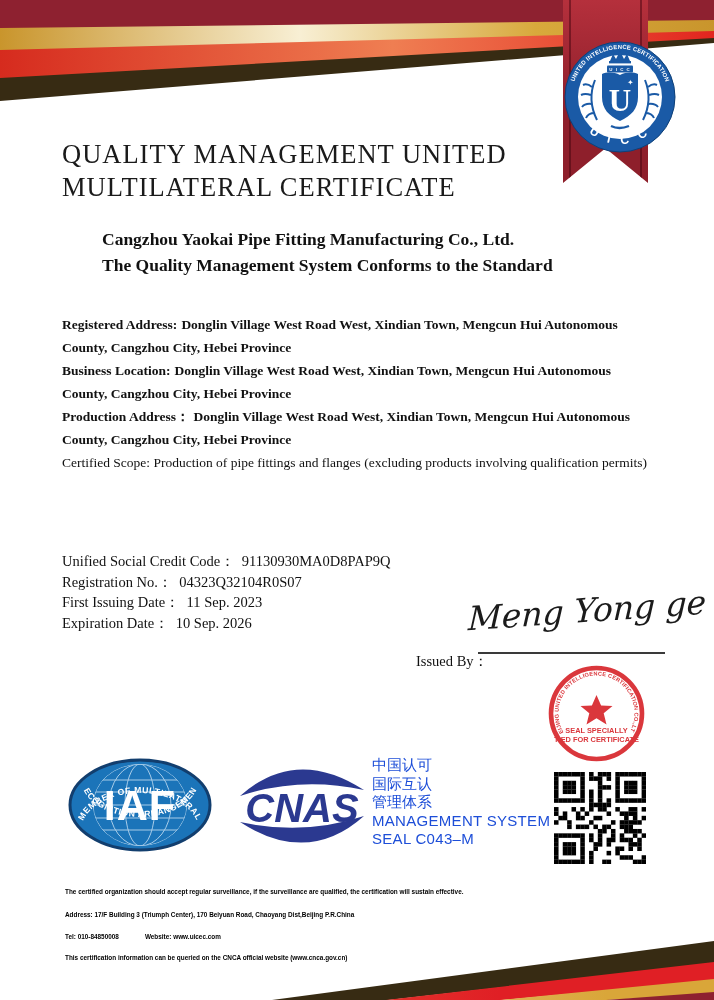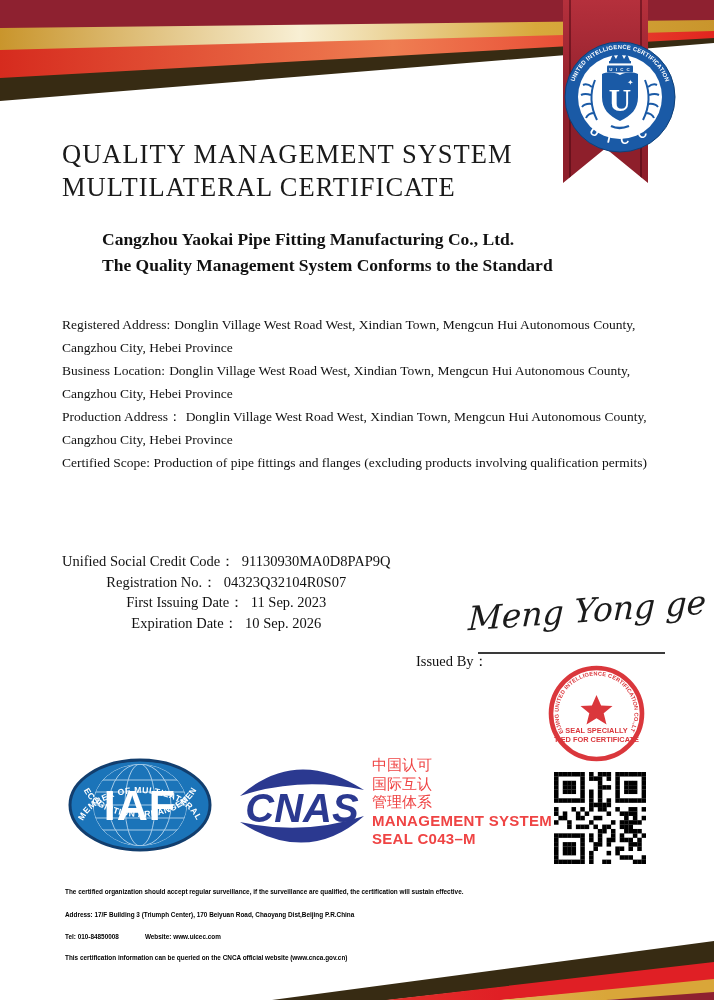--- a/index.html
+++ b/index.html
@@ -24,37 +24,37 @@
   .ribbon{position:absolute;left:563px;top:0;width:85px;height:183px;
           background:linear-gradient(180deg,#b5303c,#8e1f2b 60%);
           clip-path:polygon(0 0,100% 0,100% 100%,50% 81%,0 100%);}
   .ribbon .pin{position:absolute;top:0;bottom:0;width:2px;background:rgba(60,0,10,.45);}
   .badge{position:absolute;left:563px;top:40px;width:114px;height:114px;}
   
   .title{position:absolute;left:62px;top:138px;width:600px;font-size:26.5px;letter-spacing:1px;
          line-height:33px;color:#1a1a1a;}
   .company{position:absolute;left:62px;top:226px;width:600px;font-weight:bold;font-size:17.5px;line-height:26px;margin-left:40px;}
   .addresses{position:absolute;left:62px;top:313px;width:588px;font-size:13.5px;line-height:23px;}
-  .addresses p{margin:0;}
+  .addresses p{margin:0;font-weight:bold;}
   .addr-label{margin-right:4px;}
   .scope{position:absolute;left:62px;top:452px;width:588px;font-size:13.5px;line-height:21px;}
-  .creds{position:absolute;left:62px;top:551px;font-size:14.5px;line-height:20.5px;text-align:center;}
+  .creds{position:absolute;left:62px;top:551px;font-size:14.5px;line-height:20.5px;}
   .creds .val{margin-left:7px;}
   .issuedby{position:absolute;left:416px;top:629px;font-size:14.5px;margin-top:23px;}
   .signature{position:absolute;left:468px;top:592px;width:206px;text-align:center;
              font-family:"DejaVu Serif",serif;font-style:italic;font-size:33px;
              transform:rotate(-4deg) skewX(-6deg);white-space:nowrap;color:#1b1b1b;}
   .sigline{position:absolute;left:478px;top:652px;width:187px;height:2px;background:#3a3a3a;}
   .seal{position:absolute;left:548px;top:665px;width:97px;height:97px;opacity:.93;}
   
   .iaf{position:absolute;left:68px;top:758px;width:144px;height:94px;}
   .cnas{position:absolute;left:236px;top:760px;width:132px;height:92px;}
   .accr{position:absolute;left:372px;top:756px;font-family:"Liberation Sans",sans-serif;
-        font-size:15px;line-height:18.5px;color:#ef4444;}
-  .accr .en{font-weight:bold;letter-spacing:.3px;}
+        font-size:15px;line-height:18.5px;color:#1d4ed8;}
+  .accr .en{font-weight:normal;letter-spacing:.3px;}
   .qr{position:absolute;left:554px;top:772px;width:92px;height:92px;}
   
   .footer{position:absolute;left:65px;font-family:"Liberation Sans",sans-serif;
           font-size:6.4px;font-weight:bold;color:#000;white-space:nowrap;}
   .f1{top:888px;} .f2{top:911px;} .f3{top:933px;} .f4{top:954px;}
   .f3 .b{margin-left:26px;}
 </style>
 </head>
 <body>
 
@@ -106,21 +106,21 @@
 
     <rect x="44" y="25.5" width="26" height="7" rx="1" fill="#1a5aa6"></rect>
     <text x="57" y="30.8" text-anchor="middle" font-family="Liberation Sans,sans-serif" font-size="4.4" font-weight="bold" fill="#ffffff" letter-spacing="1">U I C C</text>
 
     <path d="M57 35 C 63 32 70 32 75 34 L 75 57 C 75 69 68 76 57 81 C 46 76 39 69 39 57 L 39 34 C 44 32 51 32 57 35 Z" fill="#1a5aa6"></path>
     <text x="57" y="71" text-anchor="middle" font-family="Liberation Serif,serif" font-size="31" font-weight="bold" fill="#ffffff">U</text>
     <text x="67.5" y="45" text-anchor="middle" font-size="7.5" fill="#ffffff">✦</text>
   </svg>
 
   <div class="title">
-    <div>QUALITY MANAGEMENT SYSTEM</div>
+    <div>QUALITY MANAGEMENT UNITED</div>
     <div>MULTILATERAL CERTIFICATE</div>
   </div>
 
   <div class="company">
     <div>Cangzhou Yaokai Pipe Fitting Manufacturing Co., Ltd.</div>
     <div>The Quality Management System Conforms to the Standard</div>
   </div>
 
   <div class="addresses">
     <p>

